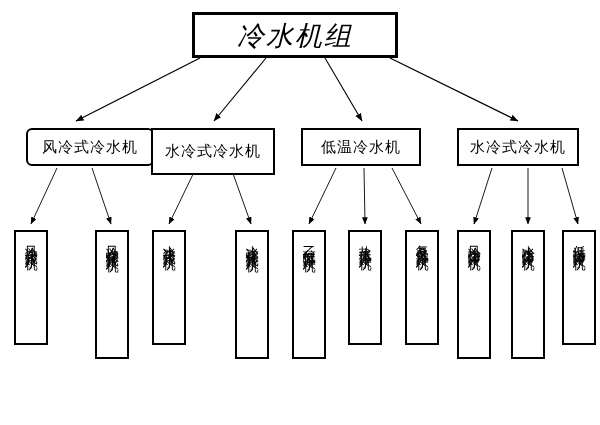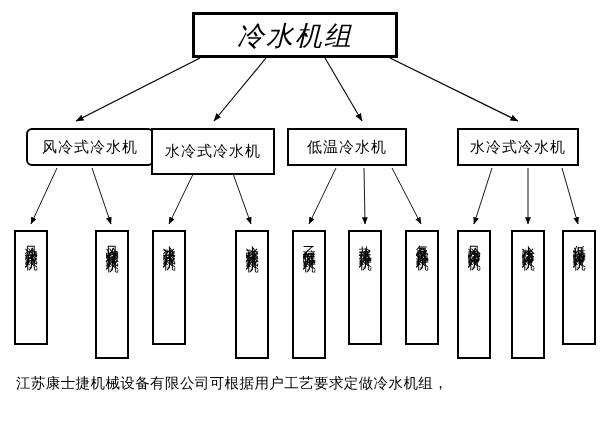--- a/index.html
+++ b/index.html
@@ -115,21 +115,21 @@
 <div class="node node-root" style="left:192px; top:12px; width:206px; height:46px;font-style:italic;">
   <span>冷水机组</span>
 </div>
 
 <div class="node node-level2" style="left:26px; top:128px; width:128px; height:38px;border-radius:6px;">
   <span>风冷式冷水机</span>
 </div>
 <div class="node node-level2" style="left:151px; top:128px; width:124px; height:47px;">
   <span>水冷式冷水机</span>
 </div>
-<div class="node node-level2" style="left:287px; top:128px; width:120px; height:38px;">
+<div class="node node-level2" style="left:301px; top:128px; width:120px; height:38px;">
   <span>低温冷水机</span>
 </div>
 <div class="node node-level2" style="left:457px; top:128px; width:122px; height:38px;">
   <span>水冷式冷水机</span>
 </div>
 
 <div class="node node-leaf" style="left:14px; top:230px; width:34px; height:115px;">
   <span class="vtext">风冷箱式冷水机</span>
 </div>
 <div class="node node-leaf" style="left:95px; top:230px; width:34px; height:129px;">
@@ -154,14 +154,13 @@
   <span class="vtext">风冷防爆冷水机</span>
 </div>
 <div class="node node-leaf" style="left:511px; top:230px; width:34px; height:129px;">
   <span class="vtext">水冷防爆冷水机</span>
 </div>
 <div class="node node-leaf" style="left:562px; top:230px; width:34px; height:115px;">
   <span class="vtext">低温防爆冷水机</span>
 </div>
 
 <div id="caption">
-  <div>江苏康士捷机械设备有限公司可根据用户工艺要求定做冷水机组，</div>
 </div>
 
 </body></html>

